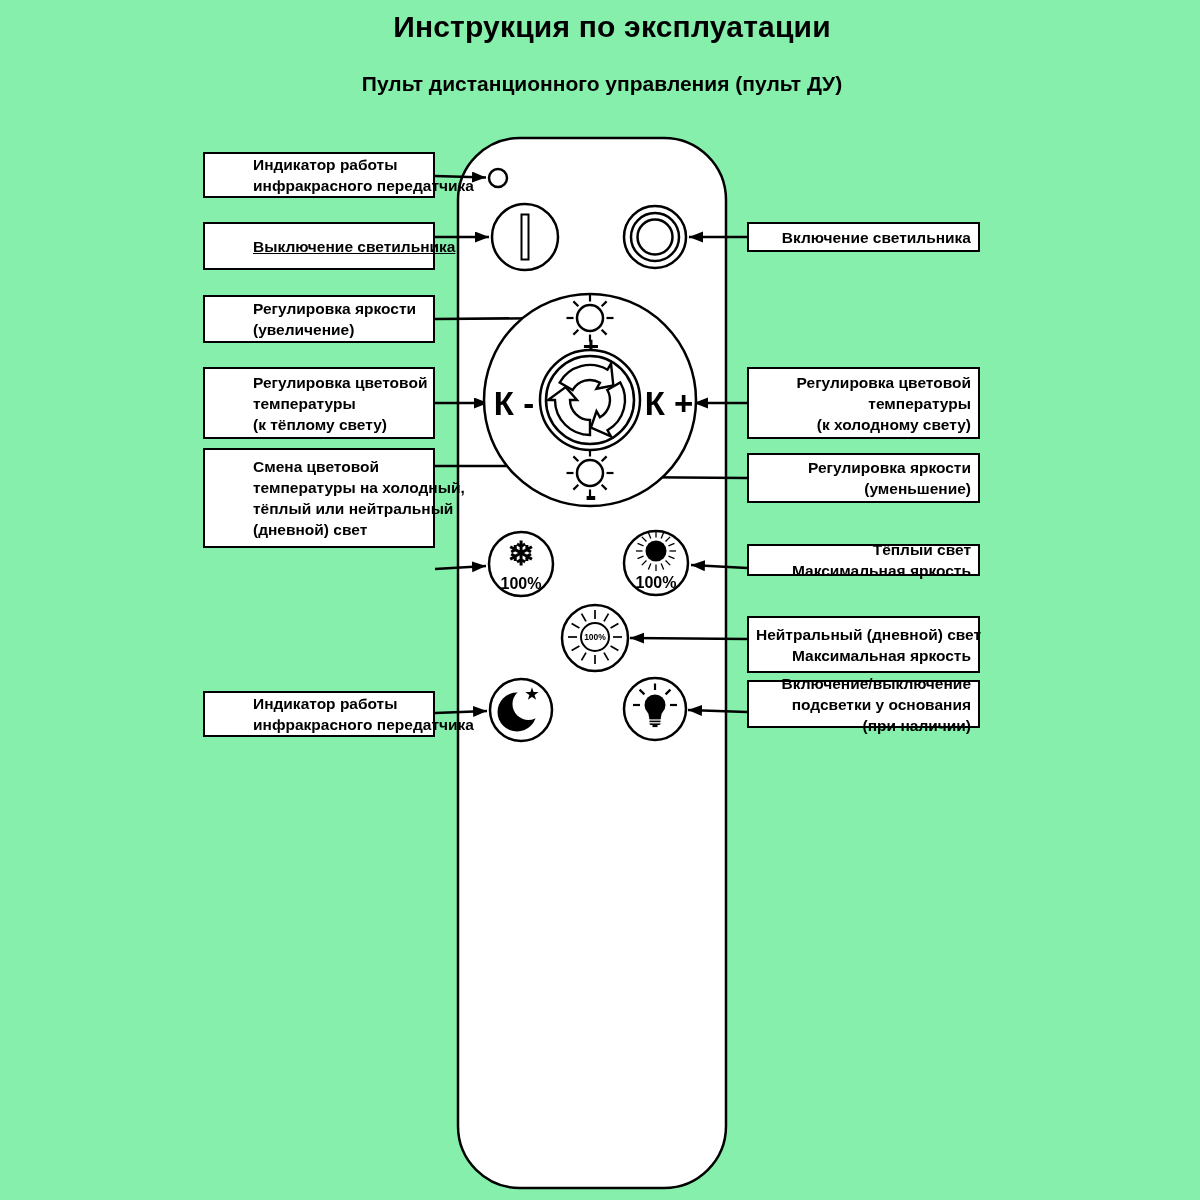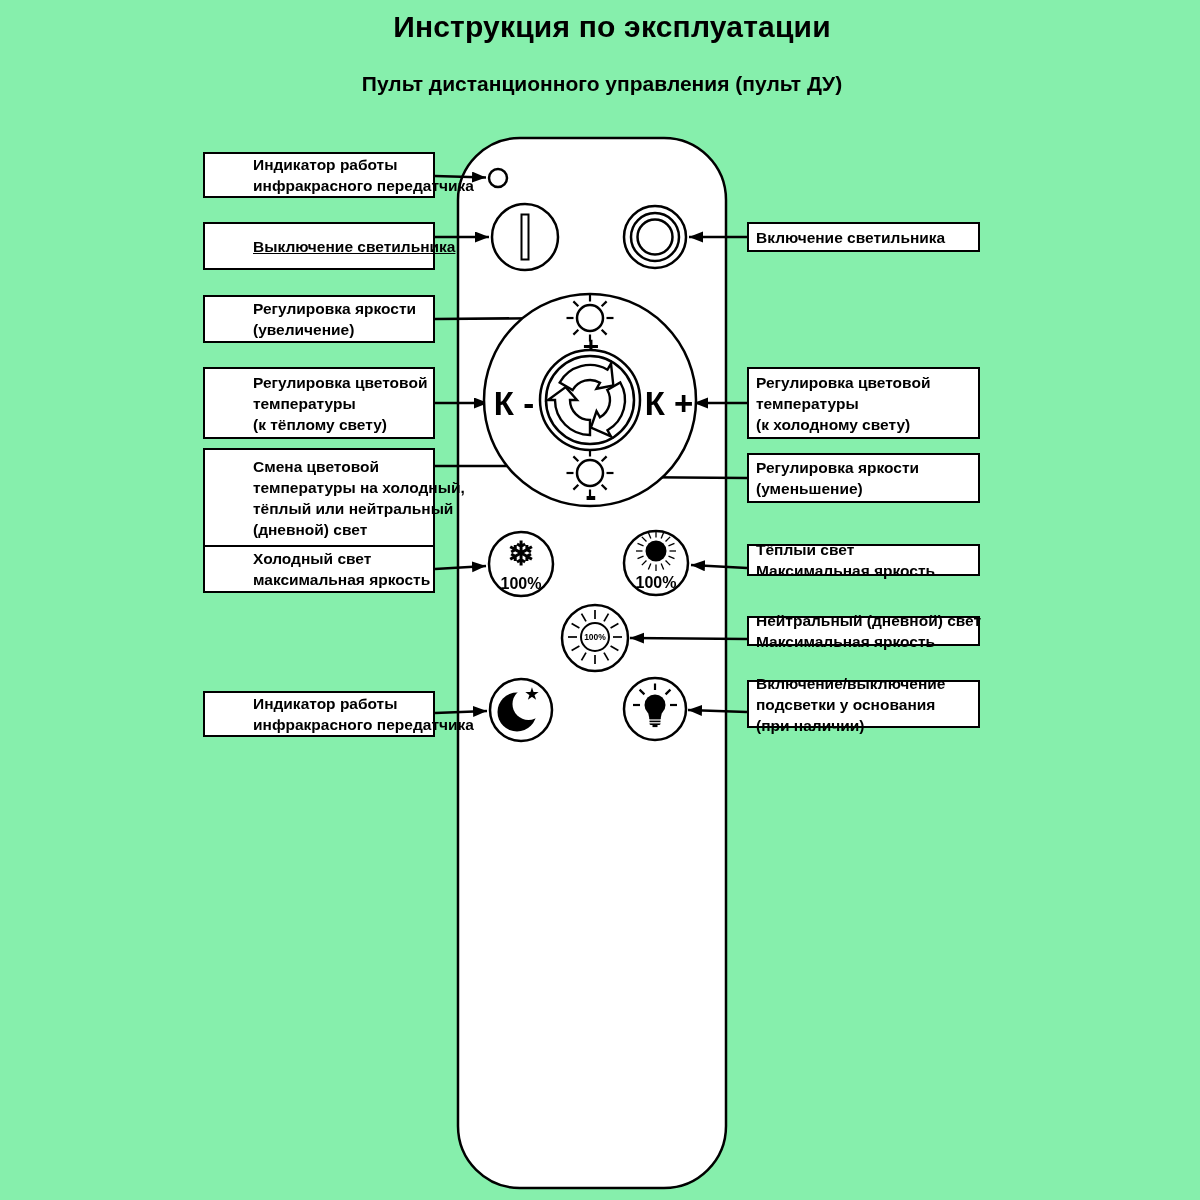--- a/index.html
+++ b/index.html
@@ -7,21 +7,21 @@
         font-family:"Liberation Sans",sans-serif;color:#000;}
   #diagram-svg{position:absolute;left:0;top:0;}
   .page-title{position:absolute;left:0;top:10px;width:1224px;text-align:center;
               font-size:30px;font-weight:bold;letter-spacing:.2px;}
   .page-subtitle{position:absolute;left:0;top:72px;width:1204px;text-align:center;
                  font-size:21px;font-weight:bold;}
   .label-box{position:absolute;box-sizing:border-box;border:2px solid #000;background:#fff;
              display:flex;flex-direction:column;justify-content:center;
              font-size:15.5px;font-weight:bold;line-height:21px;padding:2px 7px;}
   .label-box.left{left:203px;width:232px;text-align:left;padding-left:48px;}
-  .label-box.right{left:747px;width:233px;}
+  .label-box.right{left:747px;width:233px;text-align:right;}
   .label-box span{display:block;white-space:nowrap;}
   svg .stroke{fill:#ffffff;stroke:#000;stroke-width:2.5;}
   svg .thin{fill:none;stroke:#000;stroke-width:2;}
   svg .arrow{fill:none;stroke:#000;stroke-width:2.6;}
   svg text{font-family:"Liberation Sans",sans-serif;font-weight:bold;fill:#000;text-anchor:middle;}
 </style>
 </head>
 <body>
 
 <div id="page">
@@ -215,24 +215,20 @@
     <span>Регулировка цветовой</span>
     <span>температуры</span>
     <span>(к тёплому свету)</span>
   </div>
   <div class="label-box left" style="top:448px;height:100px;">
     <span>Смена цветовой</span>
     <span>температуры на холодный,</span>
     <span>тёплый или нейтральный</span>
     <span>(дневной) свет</span>
   </div>
-  <div class="label-box left" style="top:545px;height:48px;">
-    <span>Холодный свет</span>
-    <span>максимальная яркость</span>
-  </div>
   <div class="label-box left" style="top:691px;height:46px;">
     <span>Индикатор работы</span>
     <span>инфракрасного передатчика</span>
   </div>
 
   <div class="label-box right" style="top:222px;height:30px;">
     <span>Включение светильника</span>
   </div>
   <div class="label-box right" style="top:367px;height:72px;">
     <span>Регулировка цветовой</span>
@@ -240,21 +236,21 @@
     <span>(к холодному свету)</span>
   </div>
   <div class="label-box right" style="top:453px;height:50px;">
     <span>Регулировка яркости</span>
     <span>(уменьшение)</span>
   </div>
   <div class="label-box right" style="top:544px;height:32px;">
     <span>Тёплый свет</span>
     <span>Максимальная яркость</span>
   </div>
-  <div class="label-box right" style="top:616px;height:30px;">
+  <div class="label-box right" style="top:616px;height:57px;">
     <span>Нейтральный (дневной) свет</span>
     <span>Максимальная яркость</span>
   </div>
   <div class="label-box right" style="top:680px;height:48px;">
     <span>Включение/выключение</span>
     <span>подсветки у основания</span>
     <span>(при наличии)</span>
   </div>
 
 </div>

